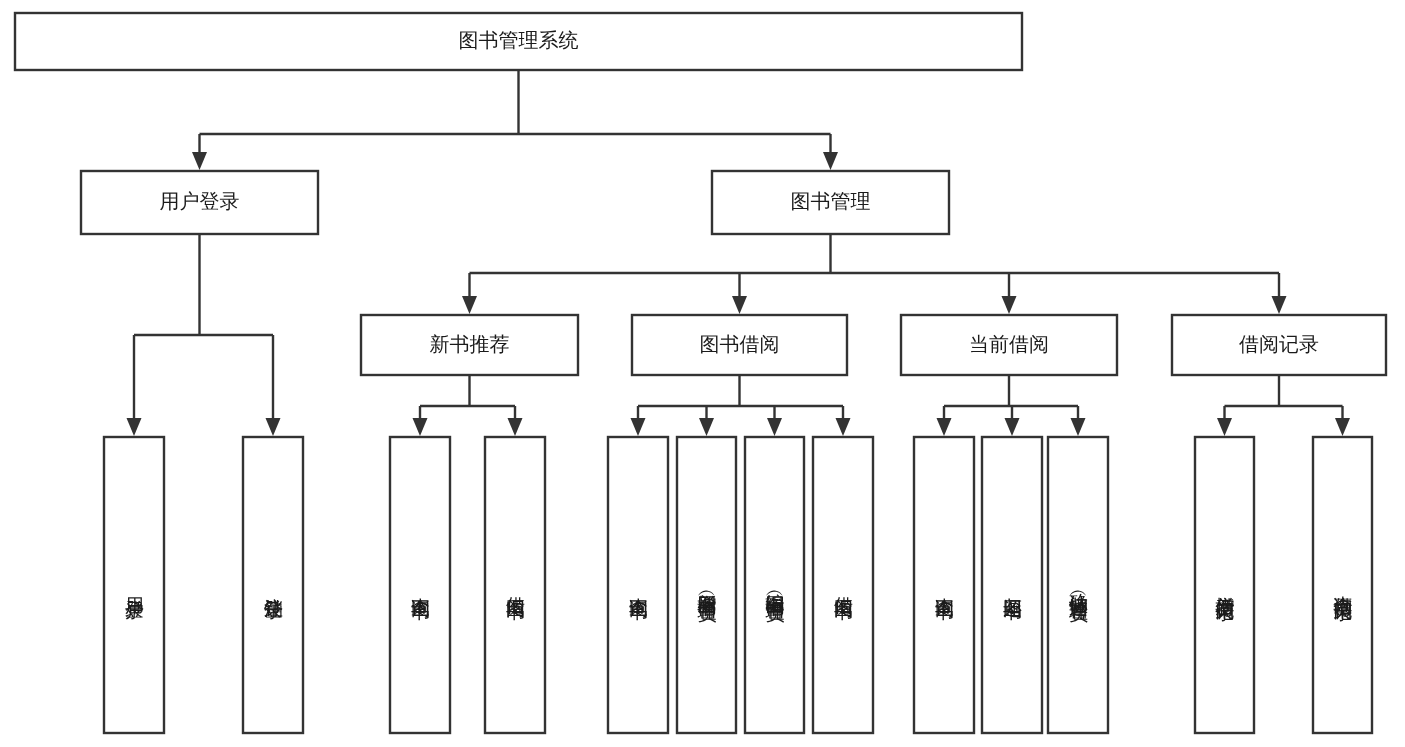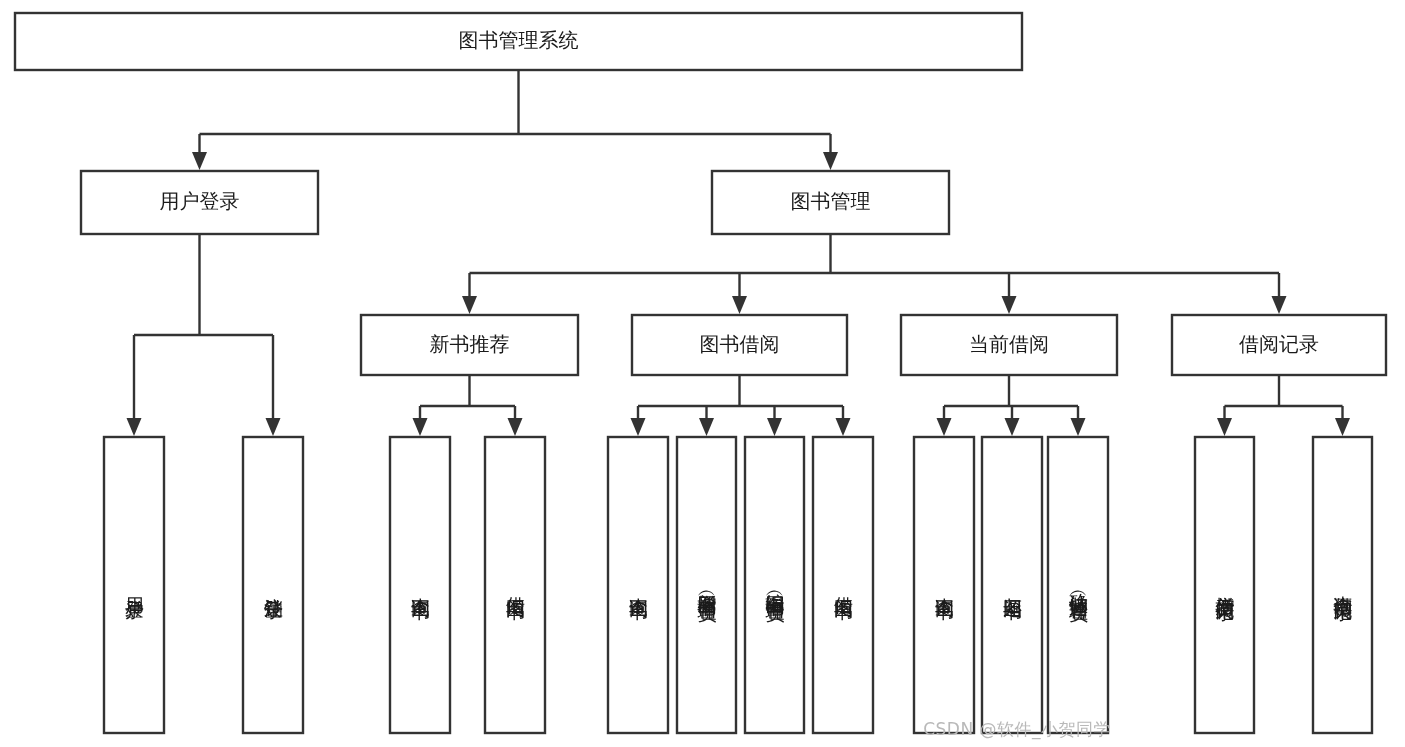--- a/index.html
+++ b/index.html
@@ -208,14 +208,13 @@
           <rect x="1195" y="437" width="59" height="296" class="node-box"></rect>
           <text x="1224.5" y="585" class="node-label leaf-vertical">新增借阅记录</text>
         </g>
         <g>
           <rect x="1313" y="437" width="59" height="296" class="node-box"></rect>
           <text x="1342.5" y="585" class="node-label leaf-vertical">查询借阅记录</text>
         </g>
       </g>
   </svg>
 
-  <div class="watermark">CSDN @软件_小贺同学</div>
 </div>
 
 </body></html>

